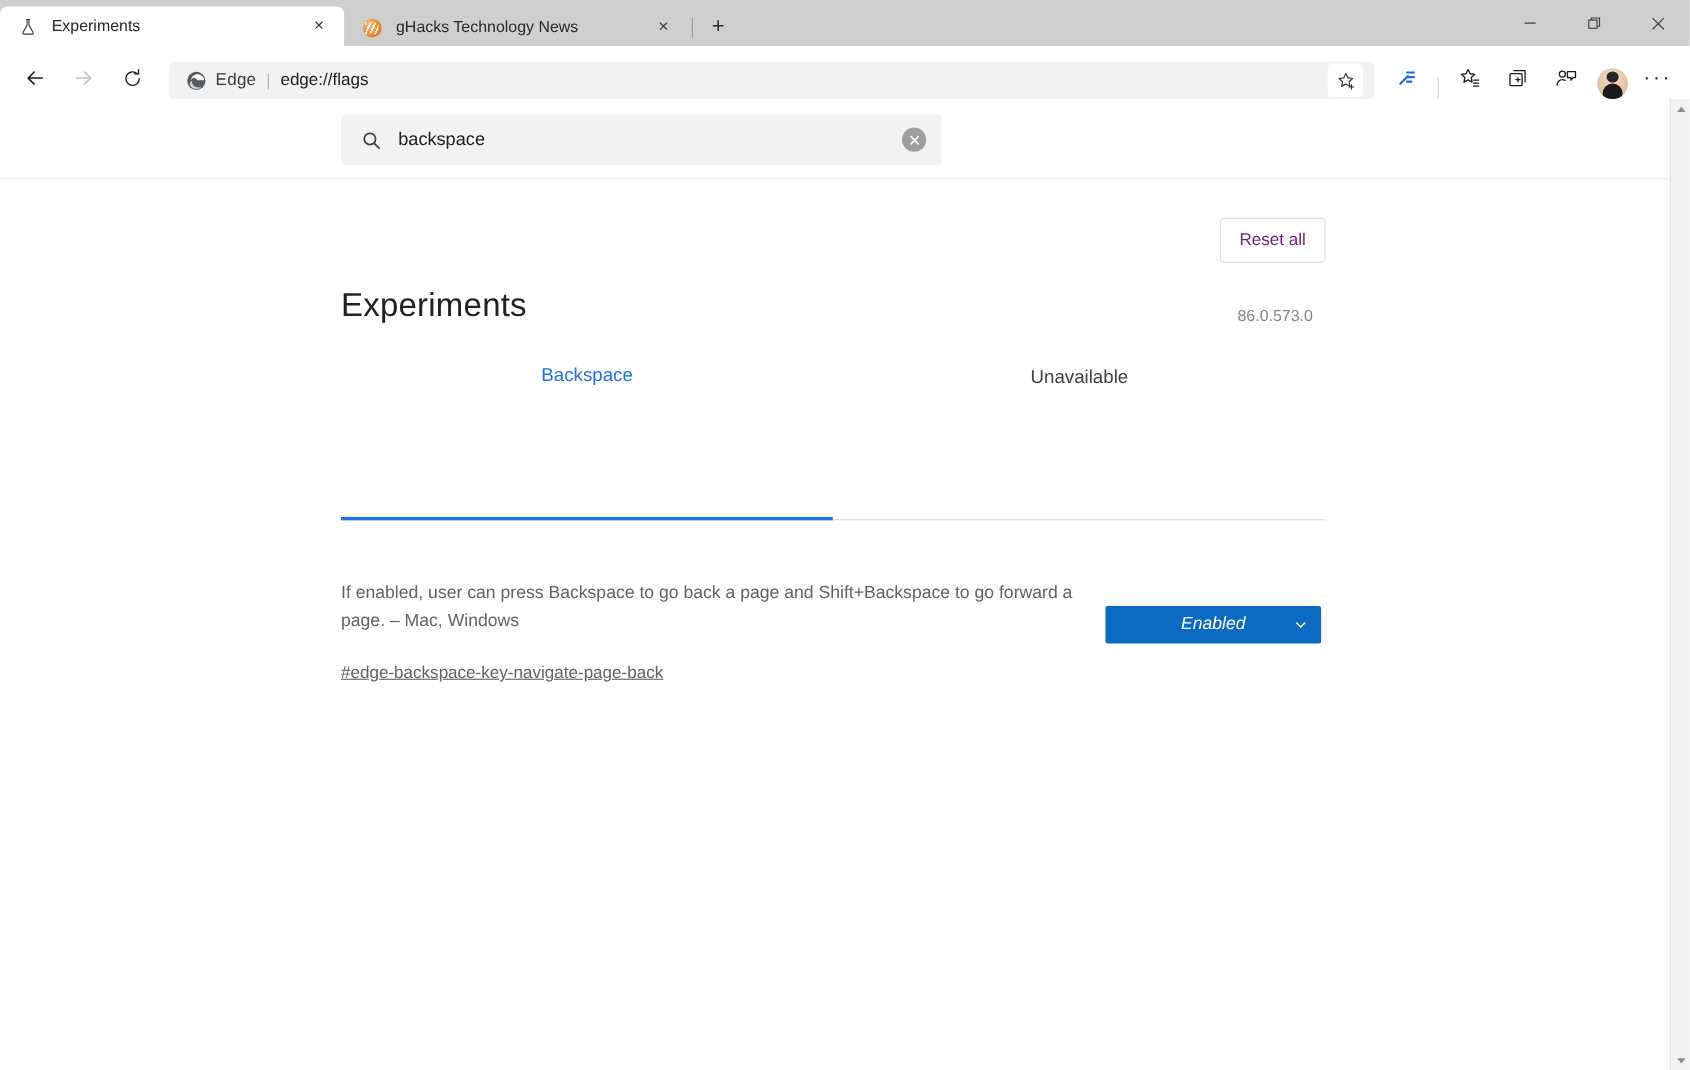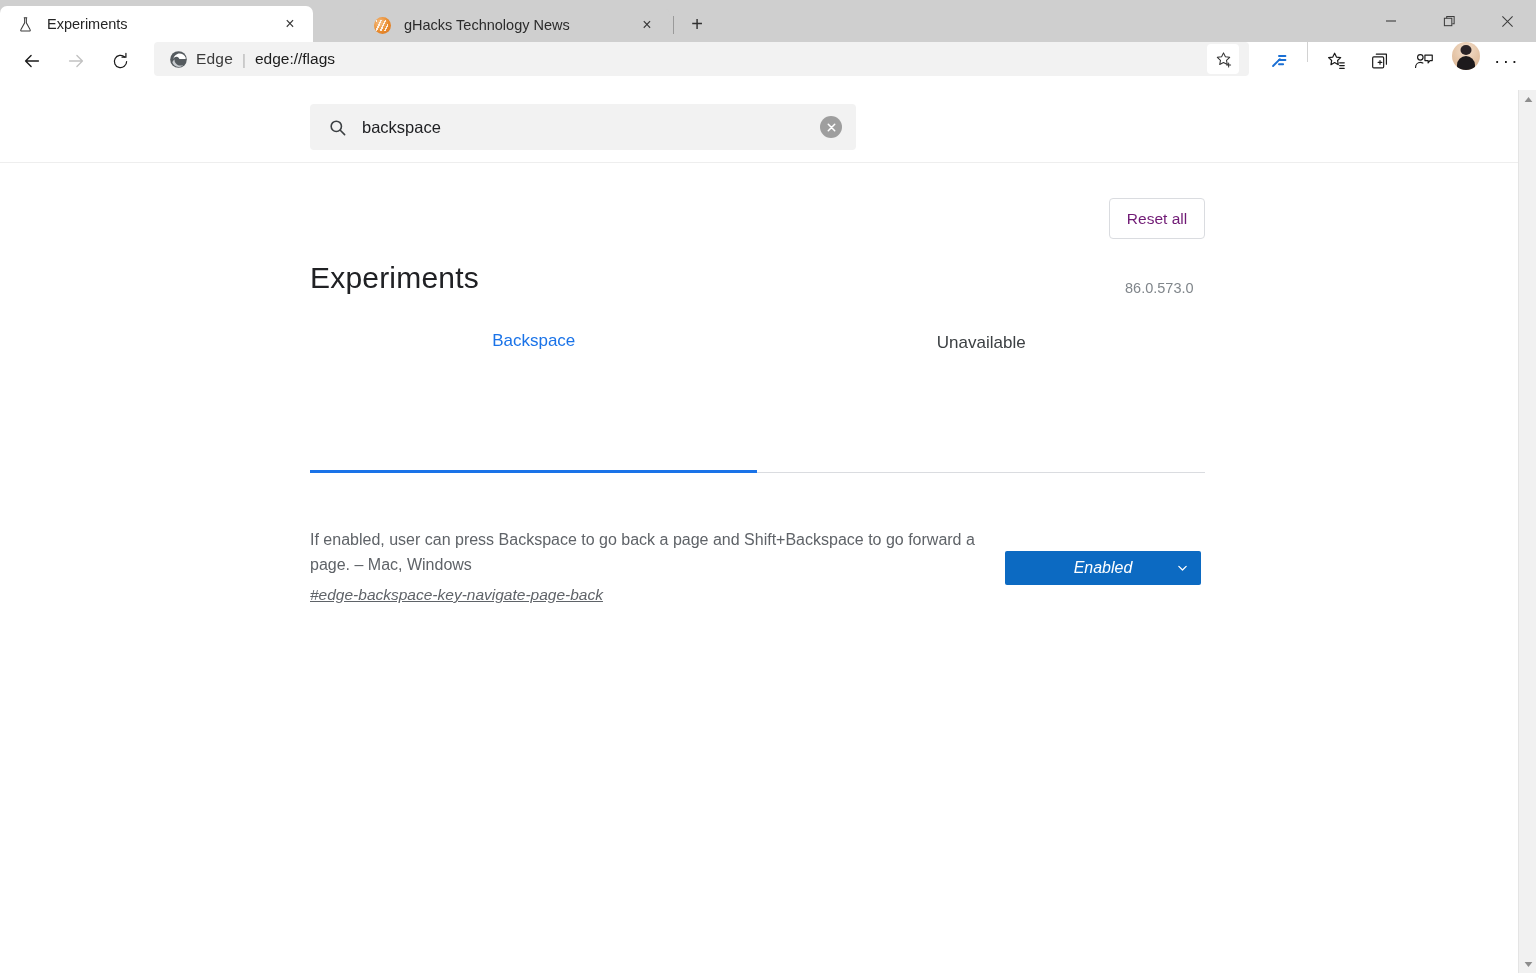--- a/index.html
+++ b/index.html
@@ -22,21 +22,21 @@
     position: relative;
     height: 34px; width: 313px;
     display: flex; align-items: center;
     padding: 0 10px 0 16px;
     border-radius: 7px 7px 0 0;
     font-size: 14.5px;
     color: #262626;
     cursor: default;
   }
   .tab.active { background: #ffffff; height: 36px; }
-  .tab.inactive { background: #cfcfcf; color: #2b2b2b; margin-left: 44px; }
+  .tab.inactive { background: #cfcfcf; color: #2b2b2b; }
   .tab .favicon {
     width: 18px; height: 18px; flex: 0 0 18px;
     display: flex; align-items: center; justify-content: center;
     margin-right: 13px;
   }
   .tab .tab-title {
     flex: 1;
     white-space: nowrap; overflow: hidden; text-overflow: ellipsis;
     font-size: 14.5px;
   }
@@ -72,21 +72,21 @@
     width: 58px; height: 42px;
     display: flex; align-items: center; justify-content: center;
     color: #3c3c3c;
   }
 
   
   .toolbar {
     position: absolute; top: 42px; left: 0;
     width: 1536px; height: 48px;
     background: #ffffff;
-    display: flex; align-items: flex-start;
+    display: flex; align-items: flex-end;
     padding: 0 10px;
   }
   .navbtn {
     width: 40px; height: 38px; margin: 0 2px;
     display: flex; align-items: center; justify-content: center;
     border-radius: 4px; color: #1b1b1b;
   }
   .navbtn.disabled { color: #c2c2c2; }
 
   .omnibox {
@@ -251,24 +251,23 @@
     display: flex; align-items: flex-start;
     margin-top: 9px;
   }
   .flag-desc-col { width: 700px; padding-left: 19px; }
   .flag-desc {
     font-size: 16px; color: #5f6368; line-height: 25px;
     width: 680px;
   }
   .flag-link {
     display: inline-block;
-    margin-top: 9px;
+    margin-top: 26px;
     font-size: 15.5px; color: #5f6368;
     text-decoration: underline;
-    font-style: italic;
   }
   .flag-select-wrap {
     margin-left: 14px; margin-top: 24px;
   }
   .flag-select {
     width: 196px; height: 34px;
     background: #0c6ac2;
     border: 0; border-radius: 2px;
     color: #ffffff; font-size: 16px;
     display: flex; align-items: center; justify-content: center;

